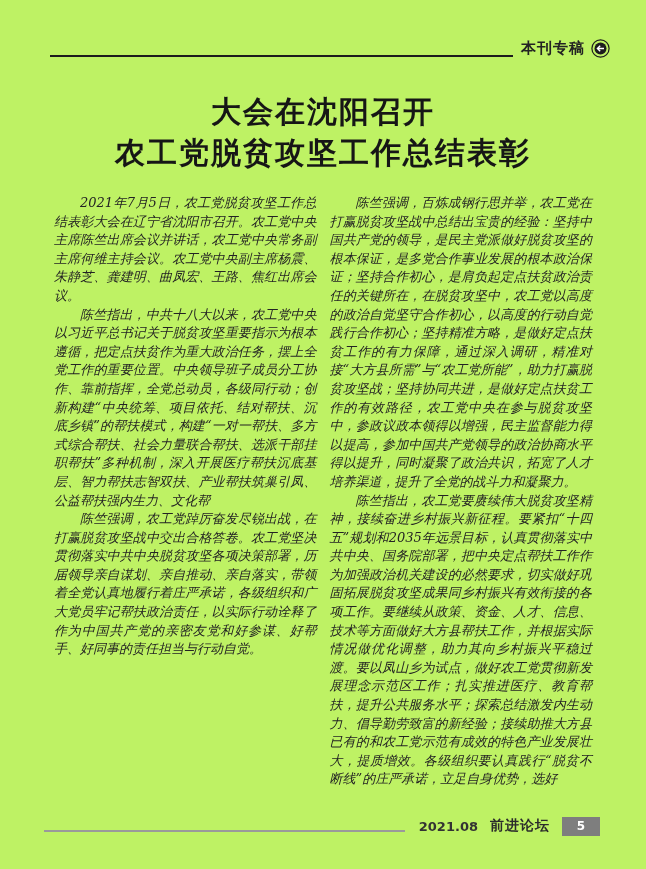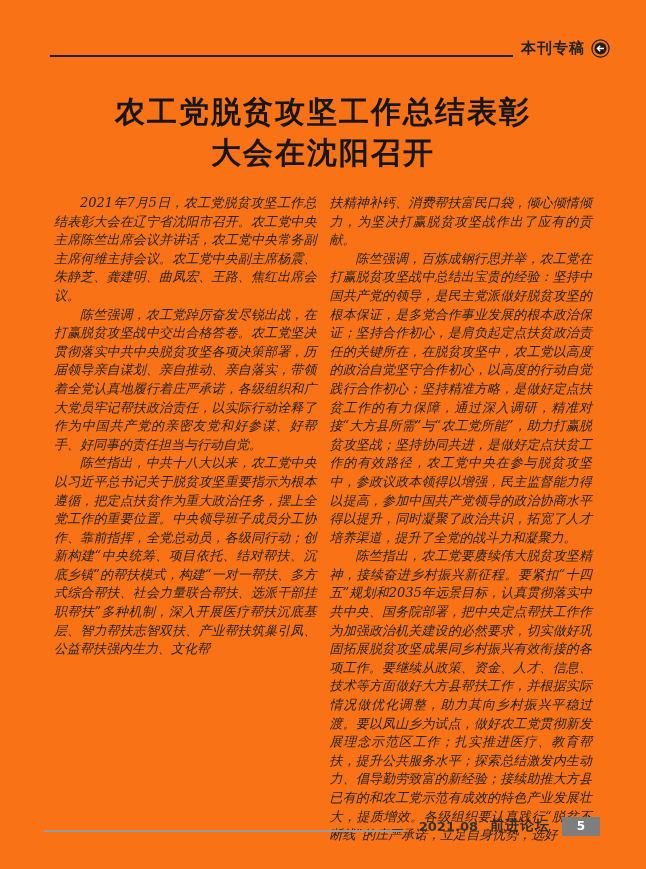--- a/index.html
+++ b/index.html
@@ -1,21 +1,21 @@
 <!DOCTYPE html>
 <html><head>
 <meta charset="utf-8">
 <style>
   html, body { margin: 0; padding: 0; background: #e8e8e8; }
   .page {
     position: relative;
     width: 646px;
     height: 869px;
     margin: 0 auto;
-    background: #f97316;
+    background: #bef264;
     overflow: hidden;
     font-family: "DejaVu Serif", serif;
     color: #232323;
   }
 
   
   .header {
     display: flex;
     align-items: flex-end;
     padding: 30px 36px 0 50px;
@@ -134,32 +134,31 @@
     <div class="header-icon">
       <svg width="19" height="19" viewBox="0 0 19 19">
         <circle cx="9.5" cy="9.5" r="8.6" fill="none" stroke="#1c1c1c" stroke-width="1.2"></circle>
         <circle cx="9.5" cy="9.5" r="6" fill="#1c1c1c"></circle>
         <path d="M13 9.5 H6.8 M9.2 6.8 L6.4 9.5 L9.2 12.2" fill="none" stroke="#ffffff" stroke-width="1.4"></path>
       </svg>
     </div>
   </div>
 
   <div class="article-title">
+    <div>大会在沈阳召开</div>
     <div>农工党脱贫攻坚工作总结表彰</div>
-    <div>大会在沈阳召开</div>
   </div>
 
   <div class="columns">
     <div class="column">
       <p>2021年7月5日，农工党脱贫攻坚工作总结表彰大会在辽宁省沈阳市召开。农工党中央主席陈竺出席会议并讲话，农工党中央常务副主席何维主持会议。农工党中央副主席杨震、朱静芝、龚建明、曲凤宏、王路、焦红出席会议。</p>
+      <p>陈竺指出，中共十八大以来，农工党中央以习近平总书记关于脱贫攻坚重要指示为根本遵循，把定点扶贫作为重大政治任务，摆上全党工作的重要位置。中央领导班子成员分工协作、靠前指挥，全党总动员，各级同行动；创新构建“中央统筹、项目依托、结对帮扶、沉底乡镇”的帮扶模式，构建“一对一帮扶、多方式综合帮扶、社会力量联合帮扶、选派干部挂职帮扶”多种机制，深入开展医疗帮扶沉底基层、智力帮扶志智双扶、产业帮扶筑巢引凤、公益帮扶强内生力、文化帮</p>
       <p>陈竺强调，农工党踔厉奋发尽锐出战，在打赢脱贫攻坚战中交出合格答卷。农工党坚决贯彻落实中共中央脱贫攻坚各项决策部署，历届领导亲自谋划、亲自推动、亲自落实，带领着全党认真地履行着庄严承诺，各级组织和广大党员牢记帮扶政治责任，以实际行动诠释了作为中国共产党的亲密友党和好参谋、好帮手、好同事的责任担当与行动自觉。</p>
-      <p>陈竺指出，中共十八大以来，农工党中央以习近平总书记关于脱贫攻坚重要指示为根本遵循，把定点扶贫作为重大政治任务，摆上全党工作的重要位置。中央领导班子成员分工协作、靠前指挥，全党总动员，各级同行动；创新构建“中央统筹、项目依托、结对帮扶、沉底乡镇”的帮扶模式，构建“一对一帮扶、多方式综合帮扶、社会力量联合帮扶、选派干部挂职帮扶”多种机制，深入开展医疗帮扶沉底基层、智力帮扶志智双扶、产业帮扶筑巢引凤、公益帮扶强内生力、文化帮</p>
     </div>
     <div class="column">
-      <p class="no-indent">扶精神补钙、消费帮扶富民口袋，倾心倾情倾力，为坚决打赢脱贫攻坚战作出了应有的贡献。</p>
       <p>陈竺强调，百炼成钢行思并举，农工党在打赢脱贫攻坚战中总结出宝贵的经验：坚持中国共产党的领导，是民主党派做好脱贫攻坚的根本保证，是多党合作事业发展的根本政治保证；坚持合作初心，是肩负起定点扶贫政治责任的关键所在，在脱贫攻坚中，农工党以高度的政治自觉坚守合作初心，以高度的行动自觉践行合作初心；坚持精准方略，是做好定点扶贫工作的有力保障，通过深入调研，精准对接“大方县所需”与“农工党所能”，助力打赢脱贫攻坚战；坚持协同共进，是做好定点扶贫工作的有效路径，农工党中央在参与脱贫攻坚中，参政议政本领得以增强，民主监督能力得以提高，参加中国共产党领导的政治协商水平得以提升，同时凝聚了政治共识，拓宽了人才培养渠道，提升了全党的战斗力和凝聚力。</p>
       <p>陈竺指出，农工党要赓续伟大脱贫攻坚精神，接续奋进乡村振兴新征程。要紧扣“十四五”规划和2035年远景目标，认真贯彻落实中共中央、国务院部署，把中央定点帮扶工作作为加强政治机关建设的必然要求，切实做好巩固拓展脱贫攻坚成果同乡村振兴有效衔接的各项工作。要继续从政策、资金、人才、信息、技术等方面做好大方县帮扶工作，并根据实际情况做优化调整，助力其向乡村振兴平稳过渡。要以凤山乡为试点，做好农工党贯彻新发展理念示范区工作；扎实推进医疗、教育帮扶，提升公共服务水平；探索总结激发内生动力、倡导勤劳致富的新经验；接续助推大方县已有的和农工党示范有成效的特色产业发展壮大，提质增效。各级组织要认真践行“脱贫不断线”的庄严承诺，立足自身优势，选好</p>
     </div>
   </div>
 
   <div class="footer">
     <div class="footer-rule"></div>
     <div class="footer-issue">2021.08</div>
     <div class="footer-journal">前进论坛</div>
     <div class="footer-pagebox">5</div>

